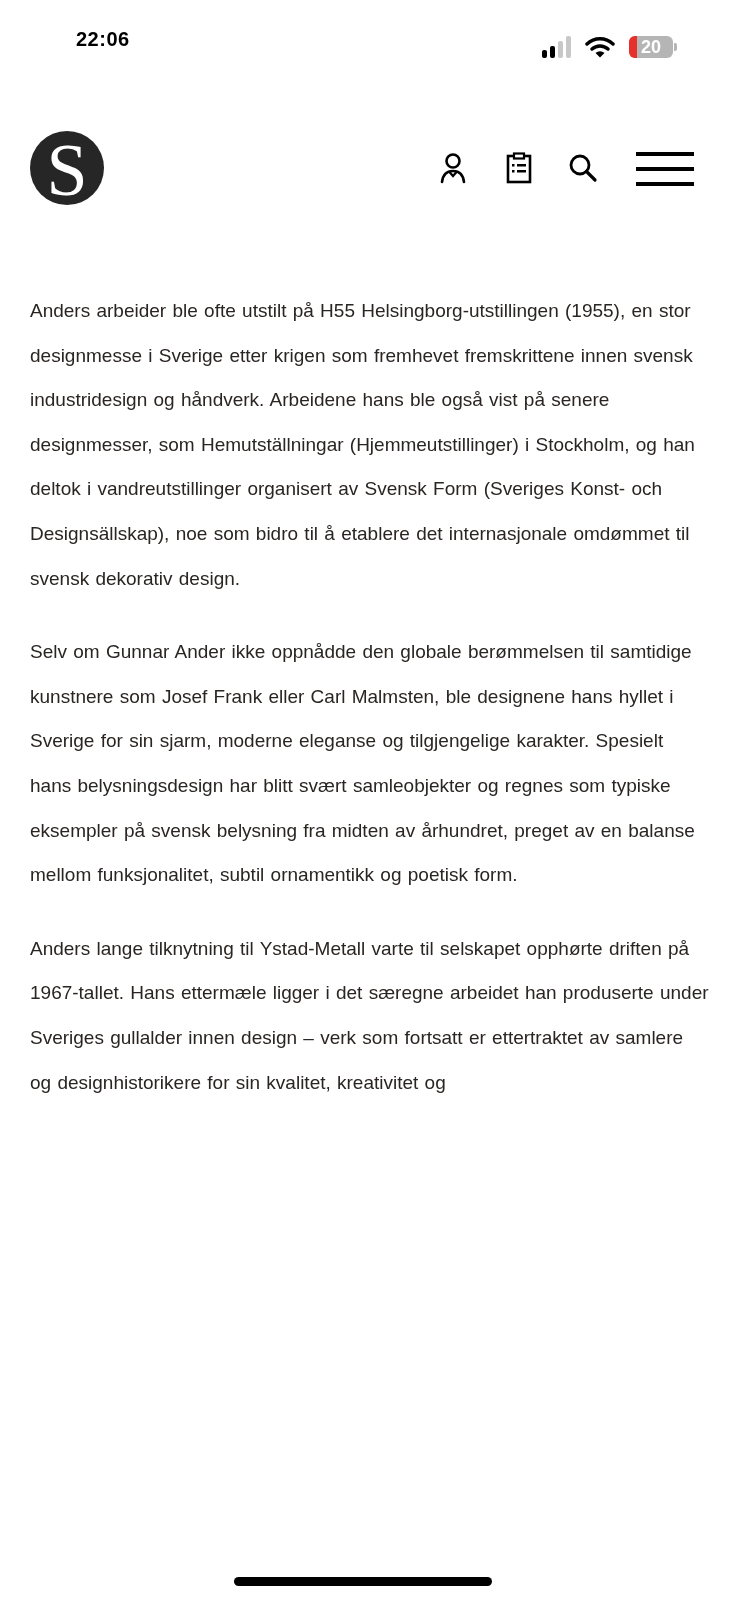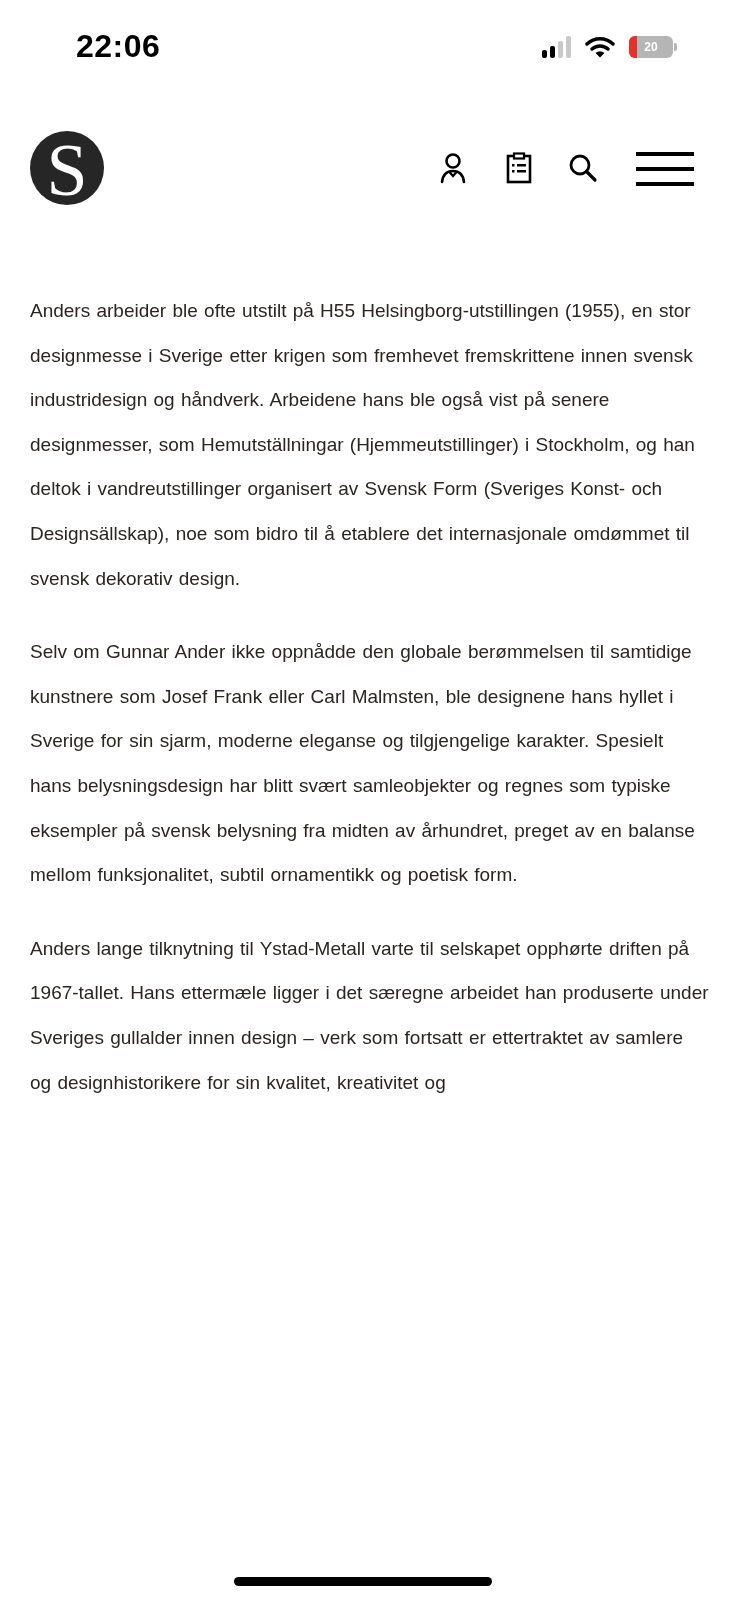--- a/index.html
+++ b/index.html
@@ -1,27 +1,27 @@
 <!DOCTYPE html>
 <html><head>
 <meta charset="utf-8">
 <style>
   * { box-sizing: border-box; margin: 0; padding: 0; }
   html, body { width: 739px; height: 1600px; background: #ffffff; overflow: hidden; }
   body { position: relative; font-family: "Liberation Sans", sans-serif; color: #2a2522; }
 
   .status-bar { position: absolute; top: 0; left: 0; width: 739px; height: 100px; }
-  .status-time { position: absolute; left: 76px; top: 28px; font-size: 32px; font-weight: bold; color: #000; letter-spacing: 0.5px; font-family: "Liberation Sans", sans-serif; }
+  .status-time { position: absolute; left: 76px; top: 28px; font-size: 20px; font-weight: bold; color: #000; letter-spacing: 0.5px; font-family: "Liberation Sans", sans-serif; }
   .status-icons { position: absolute; right: 62px; top: 36px; display: flex; align-items: center; gap: 14px; }
   .signal { display: flex; align-items: flex-end; gap: 3px; height: 22px; }
   .signal span { width: 5px; border-radius: 2px; background: #000; }
   .signal span.dim { background: #c8c8c8; }
   .battery { position: relative; width: 44px; height: 22px; border-radius: 6px; background: #b5b5b5; overflow: hidden; }
   .battery .level { position: absolute; left: 0; top: 0; bottom: 0; width: 8px; background: #e8302a; }
-  .battery .pct { position: absolute; left: 0; right: 0; top: 0; line-height: 22px; text-align: center; font-size: 12px; font-weight: bold; color: #fff; }
+  .battery .pct { position: absolute; left: 0; right: 0; top: 0; line-height: 22px; text-align: center; font-size: 18px; font-weight: bold; color: #fff; }
   .battery-cap { width: 3px; height: 8px; background: #b5b5b5; border-radius: 0 2px 2px 0; margin-left: -12px; }
 
   .header { position: absolute; top: 118px; left: 0; width: 739px; height: 100px; }
   .logo { position: absolute; left: 30px; top: 13px; width: 74px; height: 74px; border-radius: 50%; background: #262626; display: flex; align-items: center; justify-content: center; }
   .logo span { color: #fff; font-family: "Liberation Serif", serif; font-size: 74px; line-height: 74px; margin-top: 4px; }
   .nav-icon { position: absolute; top: 33px; width: 34px; height: 34px; display: flex; align-items: center; justify-content: center; }
   .icon-user { left: 436px; }
   .icon-clip { left: 502px; }
   .icon-search { left: 566px; }
   .menu-btn { position: absolute; left: 636px; top: 34px; width: 58px; height: 34px; display: flex; flex-direction: column; justify-content: space-between; }

